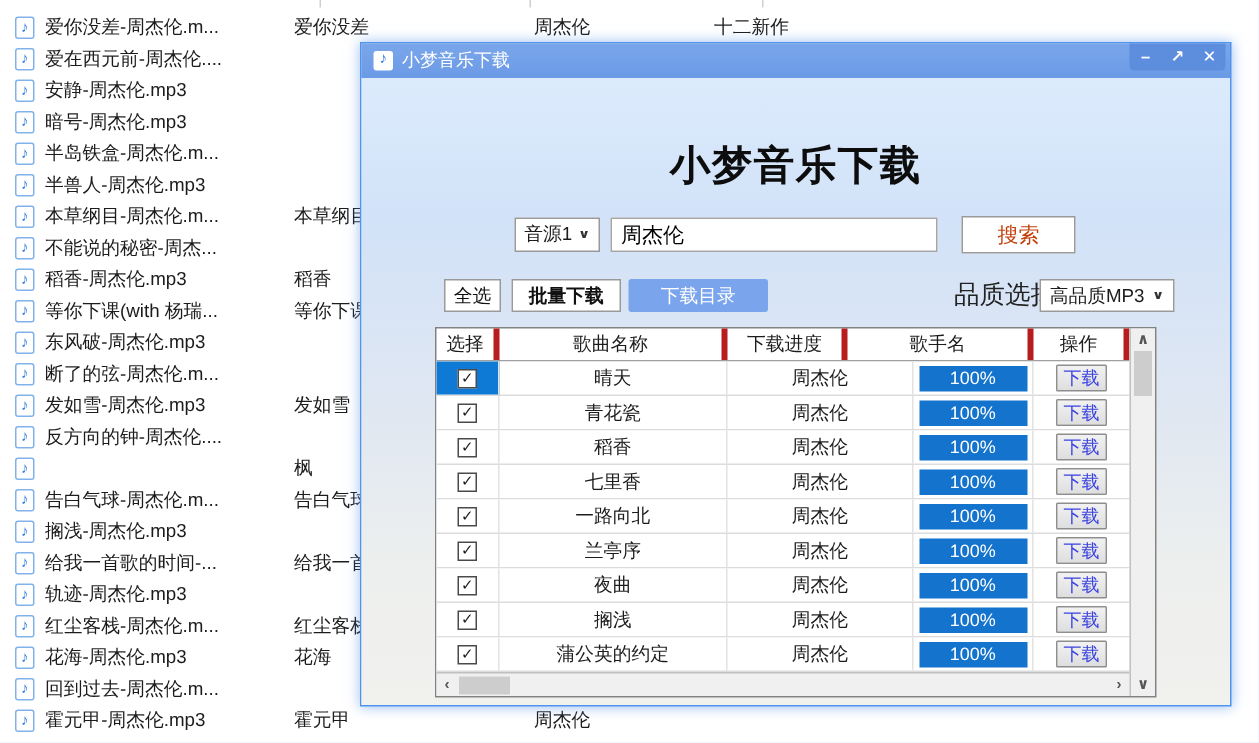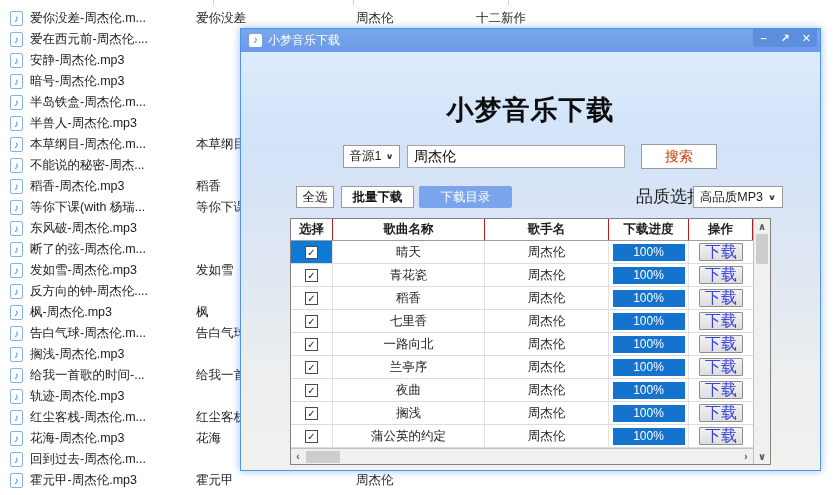--- a/index.html
+++ b/index.html
@@ -56,32 +56,32 @@
   .quality-label { position:absolute; left:395px; top:134px; height:22px; line-height:22px; font-size:17px; color:#222; }
   .quality-select { position:absolute; left:452px; top:134px; width:90px; height:22px; background:#fff;
                     border:1px solid #9a9a9a; font-size:12.5px; display:flex; align-items:center;
                     justify-content:center; gap:5px; }
 
   
   .dl-table { position:absolute; left:49px; top:166px; width:481px; height:247px; background:#fff;
               border:1px solid #828282; }
   .tmain { position:absolute; left:0; top:0; width:462px; height:229px; }
   .thead { display:flex; height:22px; border-bottom:1px solid #9f9f9f; }
-  .th { font-weight:bold; font-size:12.5px; display:flex; align-items:center; justify-content:center;
-        border-right:1px solid #b91c1c; height:100%; }
+  .th { font-weight:normal; font-size:12.5px; display:flex; align-items:center; justify-content:center;
+        border-right:4px solid #b91c1c; height:100%; }
   .trow { display:flex; height:23px; border-bottom:1px solid #dcdcdc; background:#fff; }
   .td { display:flex; align-items:center; justify-content:center; font-size:12.5px;
         border-right:1px solid #e2e2e2; height:100%; }
   .td.sel.selected { background:#0f7ad6; }
   .cb { width:13px; height:13px; background:#fff; border:1px solid #4a4a4a; font-size:10px;
         line-height:11px; text-align:center; color:#1a1a1a; }
   .pbar { width:72px; height:17px; background:#1373cd; color:#ffffff; font-size:12px; text-align:center;
           line-height:17px; }
-  .dl-btn { width:44px; height:18px; background:linear-gradient(180deg,#f2f2f2,#dedede);
-            border:1px solid #8e8e8e; color:#3b43e0; font-size:16px; line-height:16px; text-align:center;
+  .dl-btn { width:34px; height:18px; background:linear-gradient(180deg,#f2f2f2,#dedede);
+            border:1px solid #8e8e8e; color:#3b43e0; font-size:12px; line-height:16px; text-align:center;
             border-radius:1px; }
 
   .scroll-v { position:absolute; right:0; top:0; width:17px; height:245px; background:#f0f0f0;
               border-left:1px solid #c0c0c0; display:flex; flex-direction:column; align-items:center; }
   .scroll-h { position:absolute; left:0; bottom:0; width:462px; height:16px; background:#f0f0f0;
               border-top:1px solid #c0c0c0; display:flex; align-items:center; }
   .sarr { color:#555; font-size:10px; font-weight:bold; }
   .sarr.v { height:15px; line-height:15px; }
   .sarr.h { width:14px; text-align:center; }
   .thumb-v { width:12px; height:30px; background:#cdcdcd; }
@@ -153,21 +153,20 @@
       <span class="flicon">♪</span>
       <span class="c-name">发如雪-周杰伦.mp3</span>
       <span class="c-title">发如雪</span>
     </div>
     <div class="flrow" style="top: 281px;">
       <span class="flicon">♪</span>
       <span class="c-name">反方向的钟-周杰伦....</span>
     </div>
     <div class="flrow" style="top: 302px;">
       <span class="flicon">♪</span>
-      <span class="c-name">枫-周杰伦.mp3</span>
       <span class="c-title">枫</span>
     </div>
     <div class="flrow" style="top: 323px;">
       <span class="flicon">♪</span>
       <span class="c-name">告白气球-周杰伦.m...</span>
       <span class="c-title">告白气球</span>
     </div>
     <div class="flrow" style="top: 344px;">
       <span class="flicon">♪</span>
       <span class="c-name">搁浅-周杰伦.mp3</span>
@@ -231,22 +230,22 @@
     <div class="quality-select">
       <span>高品质MP3</span>
       <span class="chev">∨</span>
     </div>
 
     <div class="dl-table">
       <div class="tmain">
         <div class="thead">
             <span class="th" style="width: 42px;">选择</span>
             <span class="th" style="width: 152px;">歌曲名称</span>
+            <span class="th" style="width: 80px;">下载进度</span>
             <span class="th" style="width: 124px;">歌手名</span>
-            <span class="th" style="width: 80px;">下载进度</span>
             <span class="th" style="width: 64px;">操作</span>
           </div>
         <div>
             <div class="trow">
               <span class="td sel selected" style="width: 42px;">
                 <span class="cb">✓</span>
               </span>
               <span class="td" style="width: 152px;">晴天</span>
               <span class="td" style="width: 124px;">周杰伦</span>
               <span class="td" style="width: 80px;">

